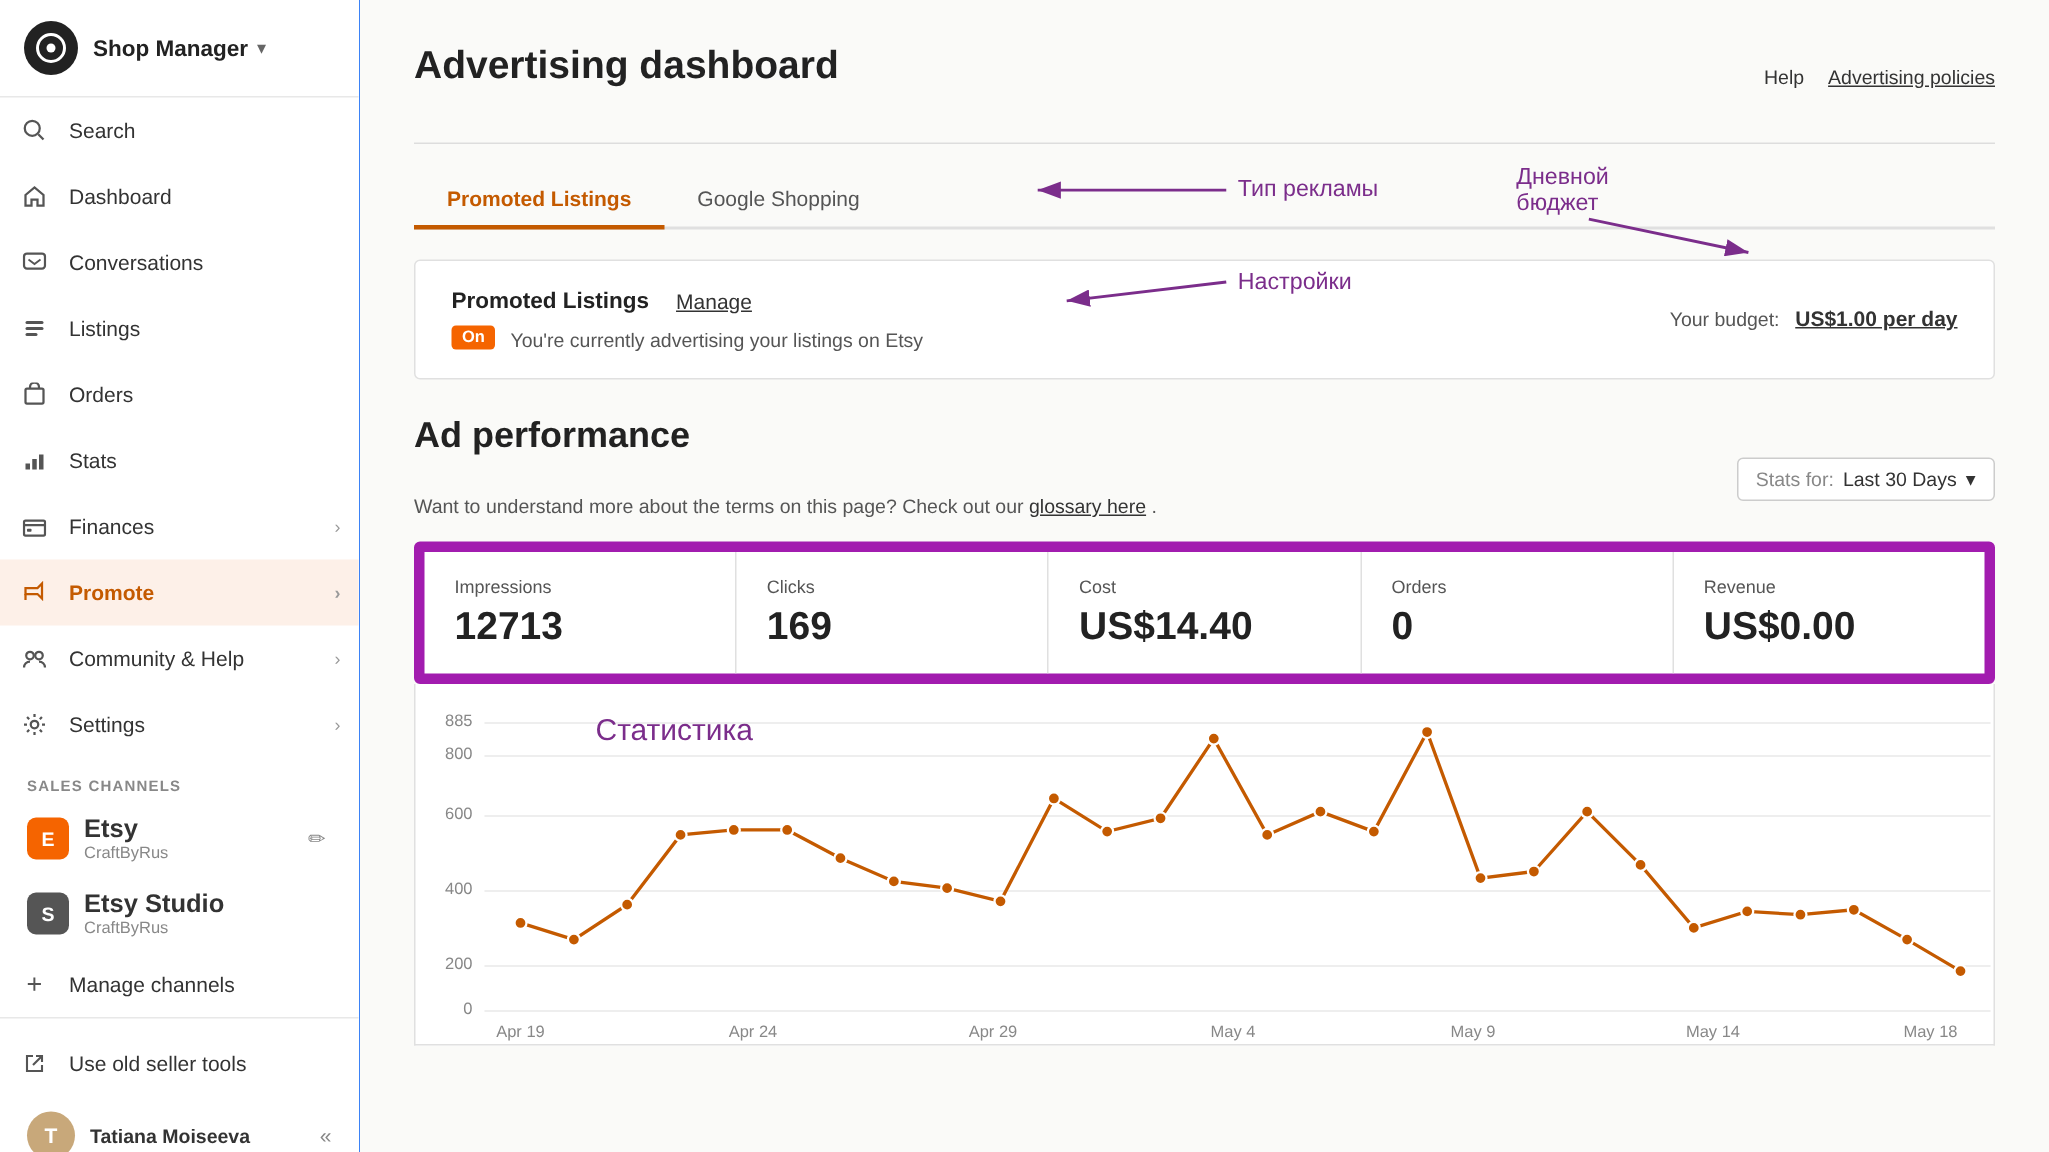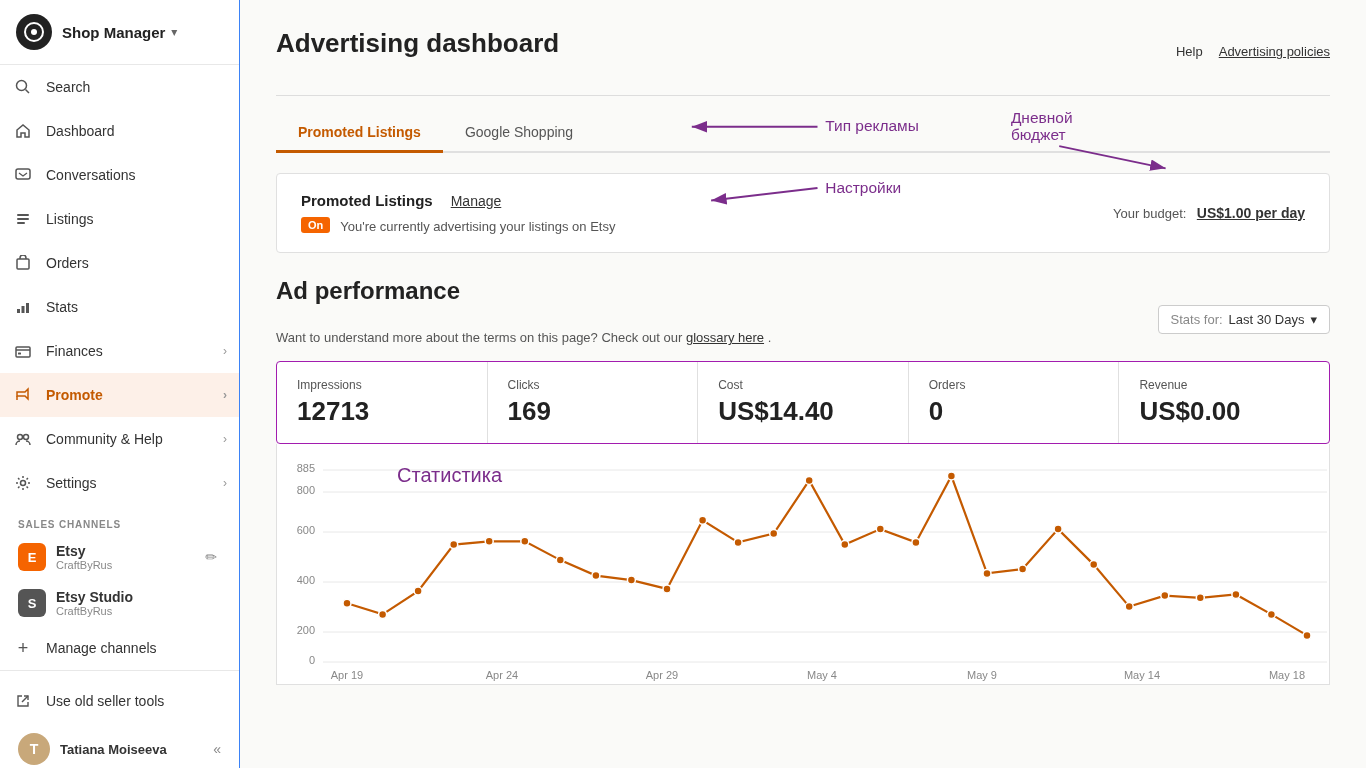--- a/index.html
+++ b/index.html
@@ -73,21 +73,21 @@
       border-radius: 6px;
       display: flex; align-items: center; justify-content: center;
       font-weight: bold;
       font-size: 13px;
       margin-right: 10px;
       flex-shrink: 0;
     }
     .sales-channel-icon.etsy { background: #f56400; color: #fff; }
     .sales-channel-icon.studio { background: #555; color: #fff; }
     .sales-channel-texts { flex: 1; }
-    .sales-channel-name { font-size: 14px; font-weight: 600; color: #333; }
+    .sales-channel-name { font-size: 17px; font-weight: 600; color: #333; }
     .sales-channel-sub { font-size: 11px; color: #888; }
     .edit-btn { color: #888; font-size: 14px; padding: 4px; cursor: pointer; }
 
     .sidebar-bottom {
       border-top: 1px solid #e8e8e8;
       padding: 8px 0;
     }
     .sidebar-user {
       display: flex;
       align-items: center;
@@ -194,21 +194,21 @@
       color: #333;
       background: #fff;
       cursor: pointer;
       gap: 6px;
     }
     .stats-filter-label { color: #888; }
 
     
     .metrics-row {
       display: flex;
-      border: 1px solid #a21caf;
+      border: 7px solid #a21caf;
       border-radius: 4px;
       background: #fff;
       margin-bottom: 0;
       overflow: hidden;
     }
     .metric-cell {
       flex: 1;
       padding: 16px 20px;
       border-right: 1px solid #e0e0e0;
     }

